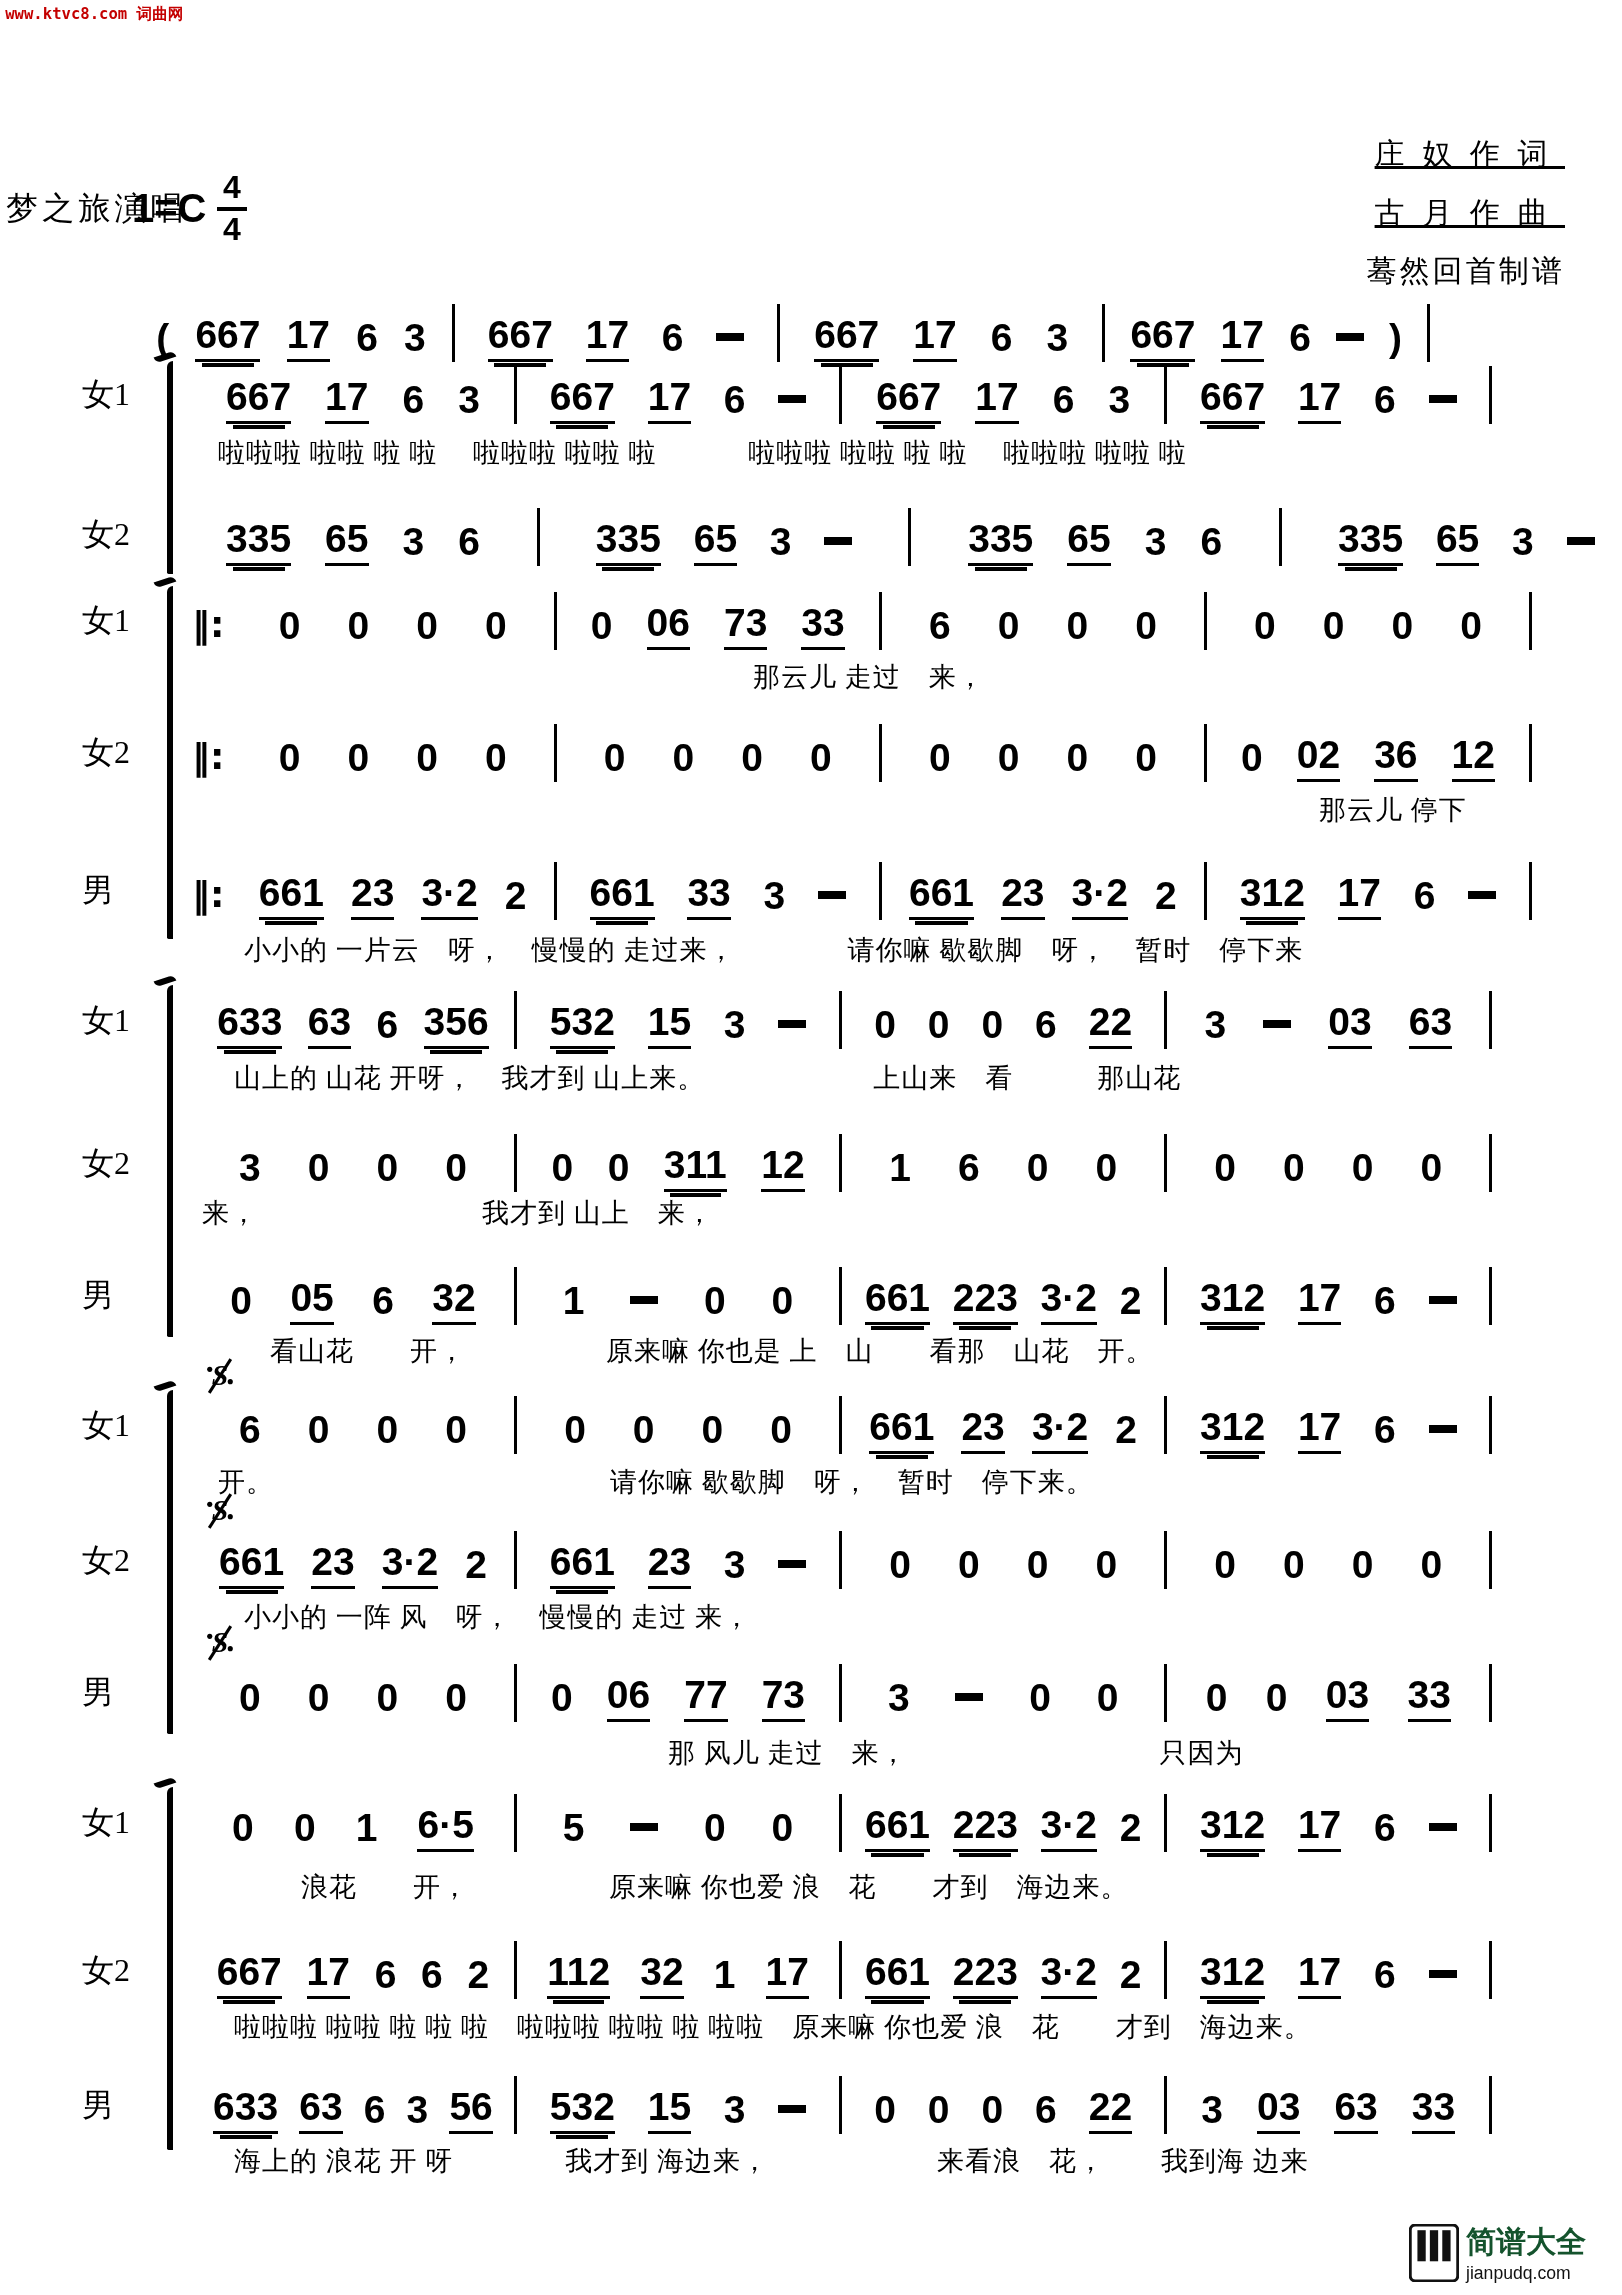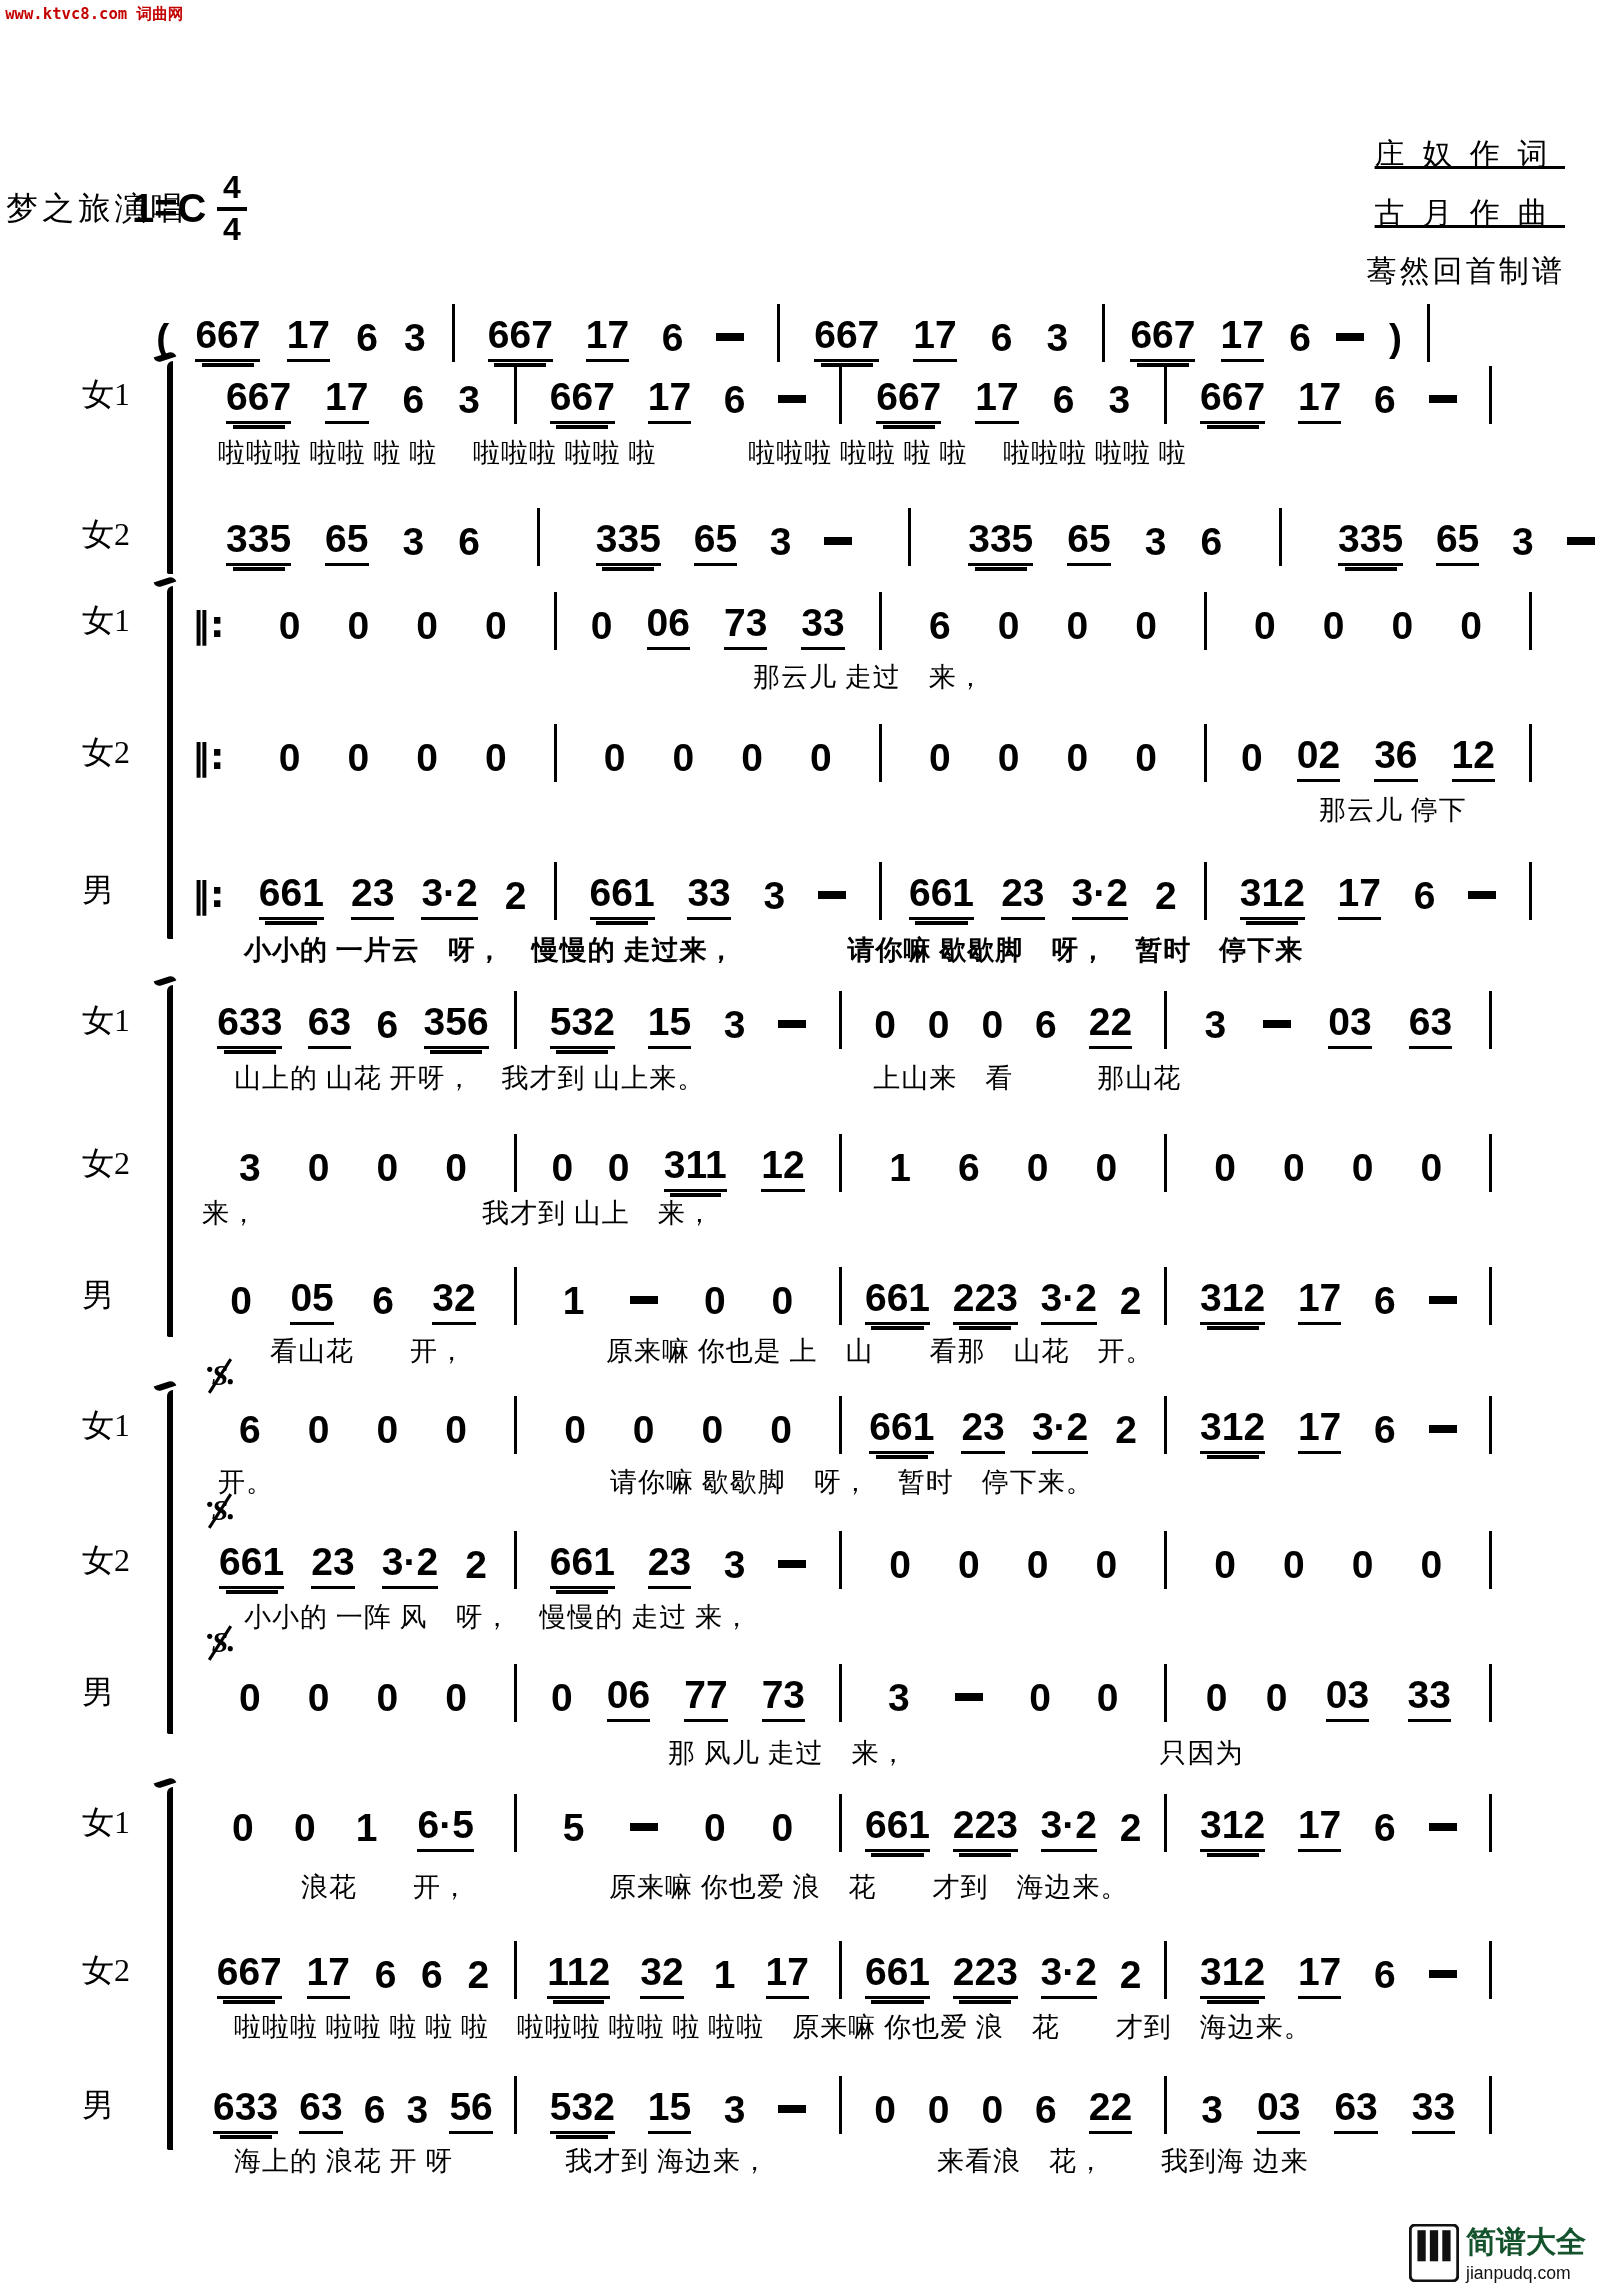--- a/index.html
+++ b/index.html
@@ -261,21 +261,21 @@
         </span>
         <span class="barline"></span>
         <span class="measure">
           <span class="note beam2">312</span>
           <span class="note beam1">17</span>
           <span class="note">6</span>
           <span class="dash"></span>
         </span>
         <span class="barline"></span>
       </div>
-      <div class="lyrics" style="left: 244px; top: 932px; font-weight: bold;">小小的 一片云　呀，　慢慢的 走过来，　　　　请你嘛 歇歇脚　呀，　暂时　停下来</div>
+      <div class="lyrics" style="left: 244px; top: 932px;">小小的 一片云　呀，　慢慢的 走过来，　　　　请你嘛 歇歇脚　呀，　暂时　停下来</div>
       <div class="vlabel" style="left: 82px; top: 999px;">女1</div>
       <div class="noteline" style="top: 991px;">
         <span class="measure">
           <span class="note beam2">633</span>
           <span class="note beam1">63</span>
           <span class="note">6</span>
           <span class="note beam2">356</span>
         </span>
         <span class="barline"></span>
         <span class="measure">

